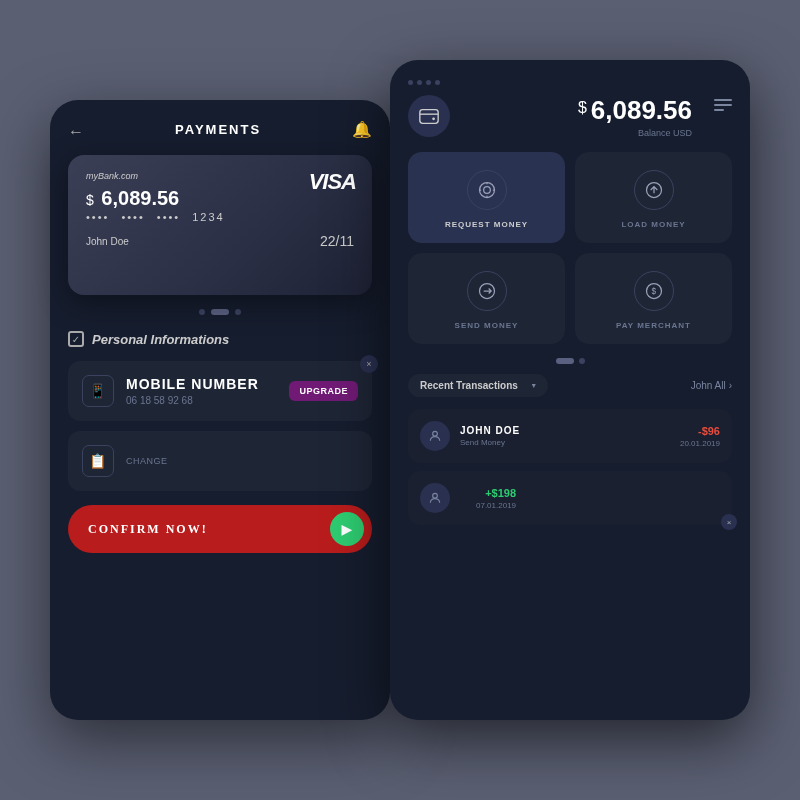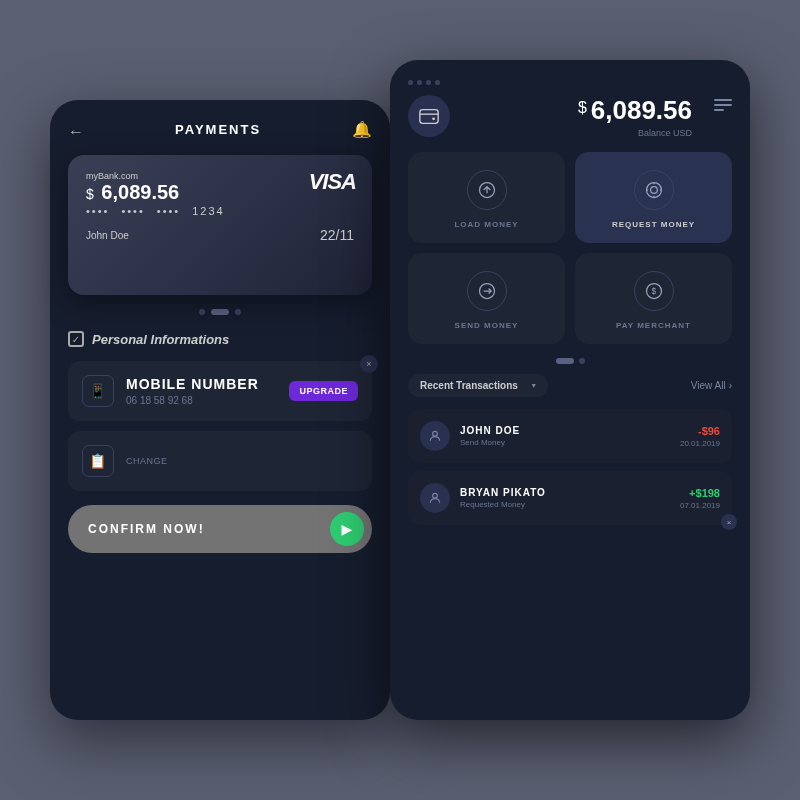--- a/index.html
+++ b/index.html
@@ -75,21 +75,22 @@
       border-radius: 16px;
       padding: 16px 18px 14px;
       margin-bottom: 14px;
       position: relative;
       min-height: 140px;
       box-shadow: 0 8px 30px rgba(0,0,0,0.4);
     }
     .visa-card .bank-name {
       font-size: 9px;
       color: #ccc;
-      margin-bottom: 0;
+      margin-bottom: 6px;
+      font-style: italic;
     }
     .visa-card .visa-logo {
       position: absolute;
       top: 14px;
       right: 16px;
       font-size: 22px;
       font-weight: 900;
       color: #fff;
       letter-spacing: -1px;
       font-style: italic;
@@ -170,21 +171,21 @@
     .info-card-label {
       font-size: 14px;
       font-weight: 700;
       color: #fff;
       letter-spacing: 1px;
       text-transform: uppercase;
       margin-bottom: 3px;
     }
     .info-card-value { font-size: 10px; color: #6a7590; }
     .upgrade-btn {
-      background: #6d28d9;
+      background: #701a75;
       color: #fff;
       border: none;
       border-radius: 6px;
       padding: 5px 10px;
       font-size: 9px;
       font-weight: 700;
       letter-spacing: 0.5px;
       cursor: pointer;
       text-transform: uppercase;
     }
@@ -204,29 +205,30 @@
       background: #2a3050;
       border-radius: 50%;
       display: flex; align-items: center; justify-content: center;
       color: #aaa;
       font-size: 9px;
       cursor: pointer;
     }
 
     
     .confirm-btn {
-      background: #737373;
+      background: #b91c1c;
       border-radius: 30px;
       height: 48px;
       display: flex;
       align-items: center;
       justify-content: space-between;
       padding: 0 8px 0 20px;
       margin-top: 14px;
       cursor: pointer;
+      font-family: Liberation Serif, serif;
     }
     .confirm-btn-label {
       font-size: 12px;
       font-weight: 700;
       color: #fff;
       letter-spacing: 2px;
       text-transform: uppercase;
     }
     .confirm-btn-arrow {
       width: 34px; height: 34px;
@@ -471,43 +473,43 @@
         <div class="balance-label">Balance USD</div>
       </div>
       <div class="menu-lines">
         <div class="menu-line"></div>
         <div class="menu-line"></div>
         <div class="menu-line" style="width:10px;"></div>
       </div>
     </div>
 
     <div class="action-grid">
-      <div class="action-tile">
-        <div class="action-tile-icon">
-          <svg width="20" height="20" viewBox="0 0 24 24" fill="none" stroke="#9aa0b8" stroke-width="1.5">
-            <circle cx="12" cy="12" r="9"></circle>
-            <path d="M12 8v8M8 12l4-4 4 4"></path>
-          </svg>
-        </div>
-        <span class="action-tile-label">LOAD MONEY</span>
-      </div>
       <div class="action-tile active">
         <div class="action-tile-icon">
           <svg width="20" height="20" viewBox="0 0 24 24" fill="none" stroke="#9aa0b8" stroke-width="1.5">
             <circle cx="12" cy="12" r="9"></circle>
             <circle cx="12" cy="12" r="4"></circle>
             <path d="M12 3v2M12 19v2M3 12h2M19 12h2"></path>
           </svg>
         </div>
         <span class="action-tile-label">REQUEST MONEY</span>
       </div>
       <div class="action-tile">
         <div class="action-tile-icon">
           <svg width="20" height="20" viewBox="0 0 24 24" fill="none" stroke="#9aa0b8" stroke-width="1.5">
             <circle cx="12" cy="12" r="9"></circle>
+            <path d="M12 8v8M8 12l4-4 4 4"></path>
+          </svg>
+        </div>
+        <span class="action-tile-label">LOAD MONEY</span>
+      </div>
+      <div class="action-tile">
+        <div class="action-tile-icon">
+          <svg width="20" height="20" viewBox="0 0 24 24" fill="none" stroke="#9aa0b8" stroke-width="1.5">
+            <circle cx="12" cy="12" r="9"></circle>
             <path d="M8 12h8M14 9l3 3-3 3"></path>
           </svg>
         </div>
         <span class="action-tile-label">SEND MONEY</span>
       </div>
       <div class="action-tile">
         <div class="action-tile-icon">
           <svg width="20" height="20" viewBox="0 0 24 24" fill="none" stroke="#9aa0b8" stroke-width="1.5">
             <circle cx="12" cy="12" r="9"></circle>
             <text x="9" y="16" fill="#9aa0b8" font-size="10" stroke="none">$</text>
@@ -521,21 +523,21 @@
       <div class="sdot active"></div>
       <div class="sdot"></div>
     </div>
 
     <div class="transactions-header">
       <div class="recent-tx-btn">
         <span class="recent-tx-label">Recent Transactions</span>
         <span class="chevron-down">▾</span>
       </div>
       <div class="view-all">
-        <span>View All</span>
+        <span>John All</span>
         <span>›</span>
       </div>
     </div>
 
     <div class="tx-row">
       <div class="tx-icon">
         <svg width="14" height="14" viewBox="0 0 24 24" fill="none" stroke="#7a85a0" stroke-width="2">
           <circle cx="12" cy="8" r="4"></circle>
           <path d="M4 20c0-4 3.6-7 8-7s8 3 8 7"></path>
         </svg>
@@ -550,24 +552,20 @@
       </div>
     </div>
 
     <div class="tx-row">
       <div class="tx-icon">
         <svg width="14" height="14" viewBox="0 0 24 24" fill="none" stroke="#7a85a0" stroke-width="2">
           <circle cx="12" cy="8" r="4"></circle>
           <path d="M4 20c0-4 3.6-7 8-7s8 3 8 7"></path>
         </svg>
       </div>
-      <div class="tx-content">
-        <div class="tx-name">BRYAN PIKATO</div>
-        <div class="tx-type">Requested Money</div>
-      </div>
       <div class="tx-right">
         <div class="tx-amount pos">+$198</div>
         <div class="tx-date">07.01.2019</div>
       </div>
       <div class="close-badge-sm">×</div>
     </div>
 
   </div>
 </div>
 

